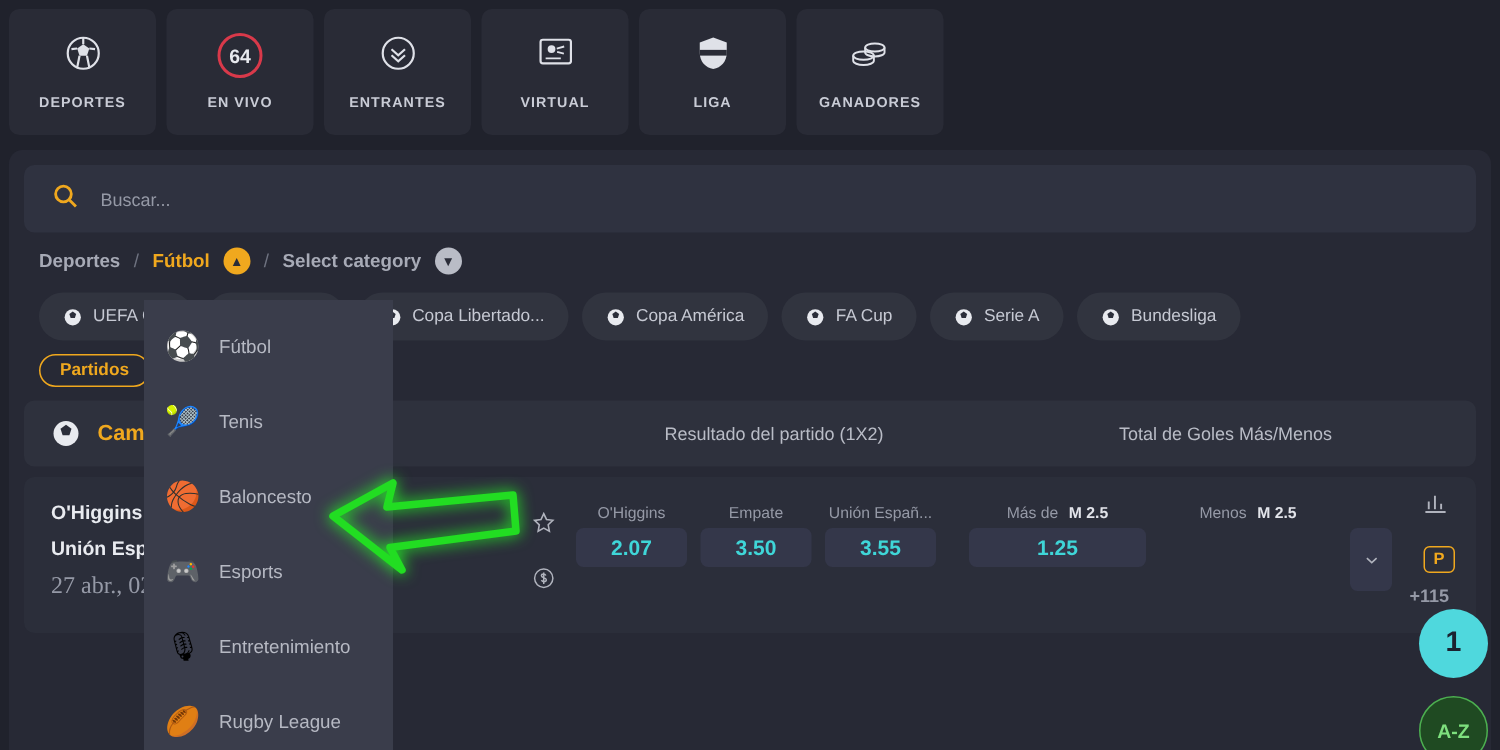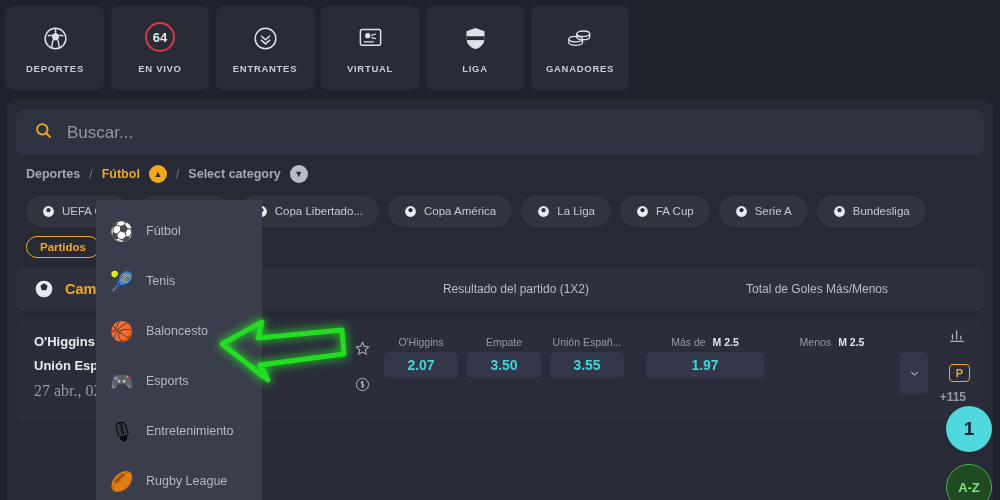--- a/index.html
+++ b/index.html
@@ -20,21 +20,21 @@
   .nav-tile {
     width: 98px; height: 84px;
     background: #292b36;
     border-radius: 7px;
     display: flex; flex-direction: column;
     align-items: center; justify-content: center;
     gap: 11px;
     cursor: pointer;
   }
   .nav-tile .nav-ico {
-    height: 30px; display: flex; align-items: flex-end; justify-content: center;
+    height: 30px; display: flex; align-items: flex-start; justify-content: center;
     color: #d8dae2;
   }
   .nav-tile .nav-label {
     font-size: 9.5px; font-weight: bold; letter-spacing: .7px;
     color: #c9ccd6;
   }
   .live-badge {
     width: 30px; height: 30px; border-radius: 50%;
     border: 2px solid #d9394a;
     display: flex; align-items: center; justify-content: center;
@@ -51,21 +51,21 @@
   }
 
   
   .search-bar {
     height: 45px; background: #2f3240;
     border-radius: 7px;
     display: flex; align-items: center; gap: 14px;
     padding: 0 18px;
     cursor: text;
   }
-  .search-ph { font-size: 17px; color: #9599a6; }
+  .search-ph { font-size: 12px; color: #9599a6; }
 
   
   .breadcrumb {
     display: flex; align-items: center; gap: 9px;
     height: 38px; padding-left: 10px;
     font-size: 12.5px; font-weight: bold;
   }
   .crumb-root { color: #a7aab6; cursor: pointer; }
   .crumb-sep { color: #6f7381; font-weight: normal; }
   .crumb-active { color: #f0a81e; cursor: pointer; }
@@ -338,27 +338,20 @@
             <path d="M12 5l4.2 3-1.6 5H9.4L7.8 8z" fill="#2b2e3a"></path>
           </svg>
         <span>Copa Libertado...</span>
       </div>
       <div class="chip">
         <svg width="13" height="13" viewBox="0 0 24 24">
             <circle cx="12" cy="12" r="10" fill="#e8eaef"></circle>
             <path d="M12 5l4.2 3-1.6 5H9.4L7.8 8z" fill="#2b2e3a"></path>
           </svg>
         <span>Copa América</span>
-      </div>
-      <div class="chip">
-        <svg width="13" height="13" viewBox="0 0 24 24">
-            <circle cx="12" cy="12" r="10" fill="#e8eaef"></circle>
-            <path d="M12 5l4.2 3-1.6 5H9.4L7.8 8z" fill="#2b2e3a"></path>
-          </svg>
-        <span>La Liga</span>
       </div>
       <div class="chip">
         <svg width="13" height="13" viewBox="0 0 24 24">
             <circle cx="12" cy="12" r="10" fill="#e8eaef"></circle>
             <path d="M12 5l4.2 3-1.6 5H9.4L7.8 8z" fill="#2b2e3a"></path>
           </svg>
         <span>FA Cup</span>
       </div>
       <div class="chip">
         <svg width="13" height="13" viewBox="0 0 24 24">
@@ -431,21 +424,21 @@
             <div class="odd-box">3.55</div>
           </div>
         </div>
 
         <div class="odds-group">
           <div class="odd-cell ou-cell">
             <div class="odd-label">
               <span>Más de</span>
               <b>M 2.5</b>
             </div>
-            <div class="odd-box">1.97</div>
+            <div class="odd-box">1.25</div>
           </div>
           <div class="odd-cell ou-cell">
             <div class="odd-label">
               <span>Menos</span>
               <b>M 2.5</b>
             </div>
           </div>
           <div class="expand-btn">
             <svg width="13" height="13" viewBox="0 0 24 24" fill="none" stroke="#b0b3bd" stroke-width="2">
                 <path d="M6 9.5l6 5.5 6-5.5"></path>

